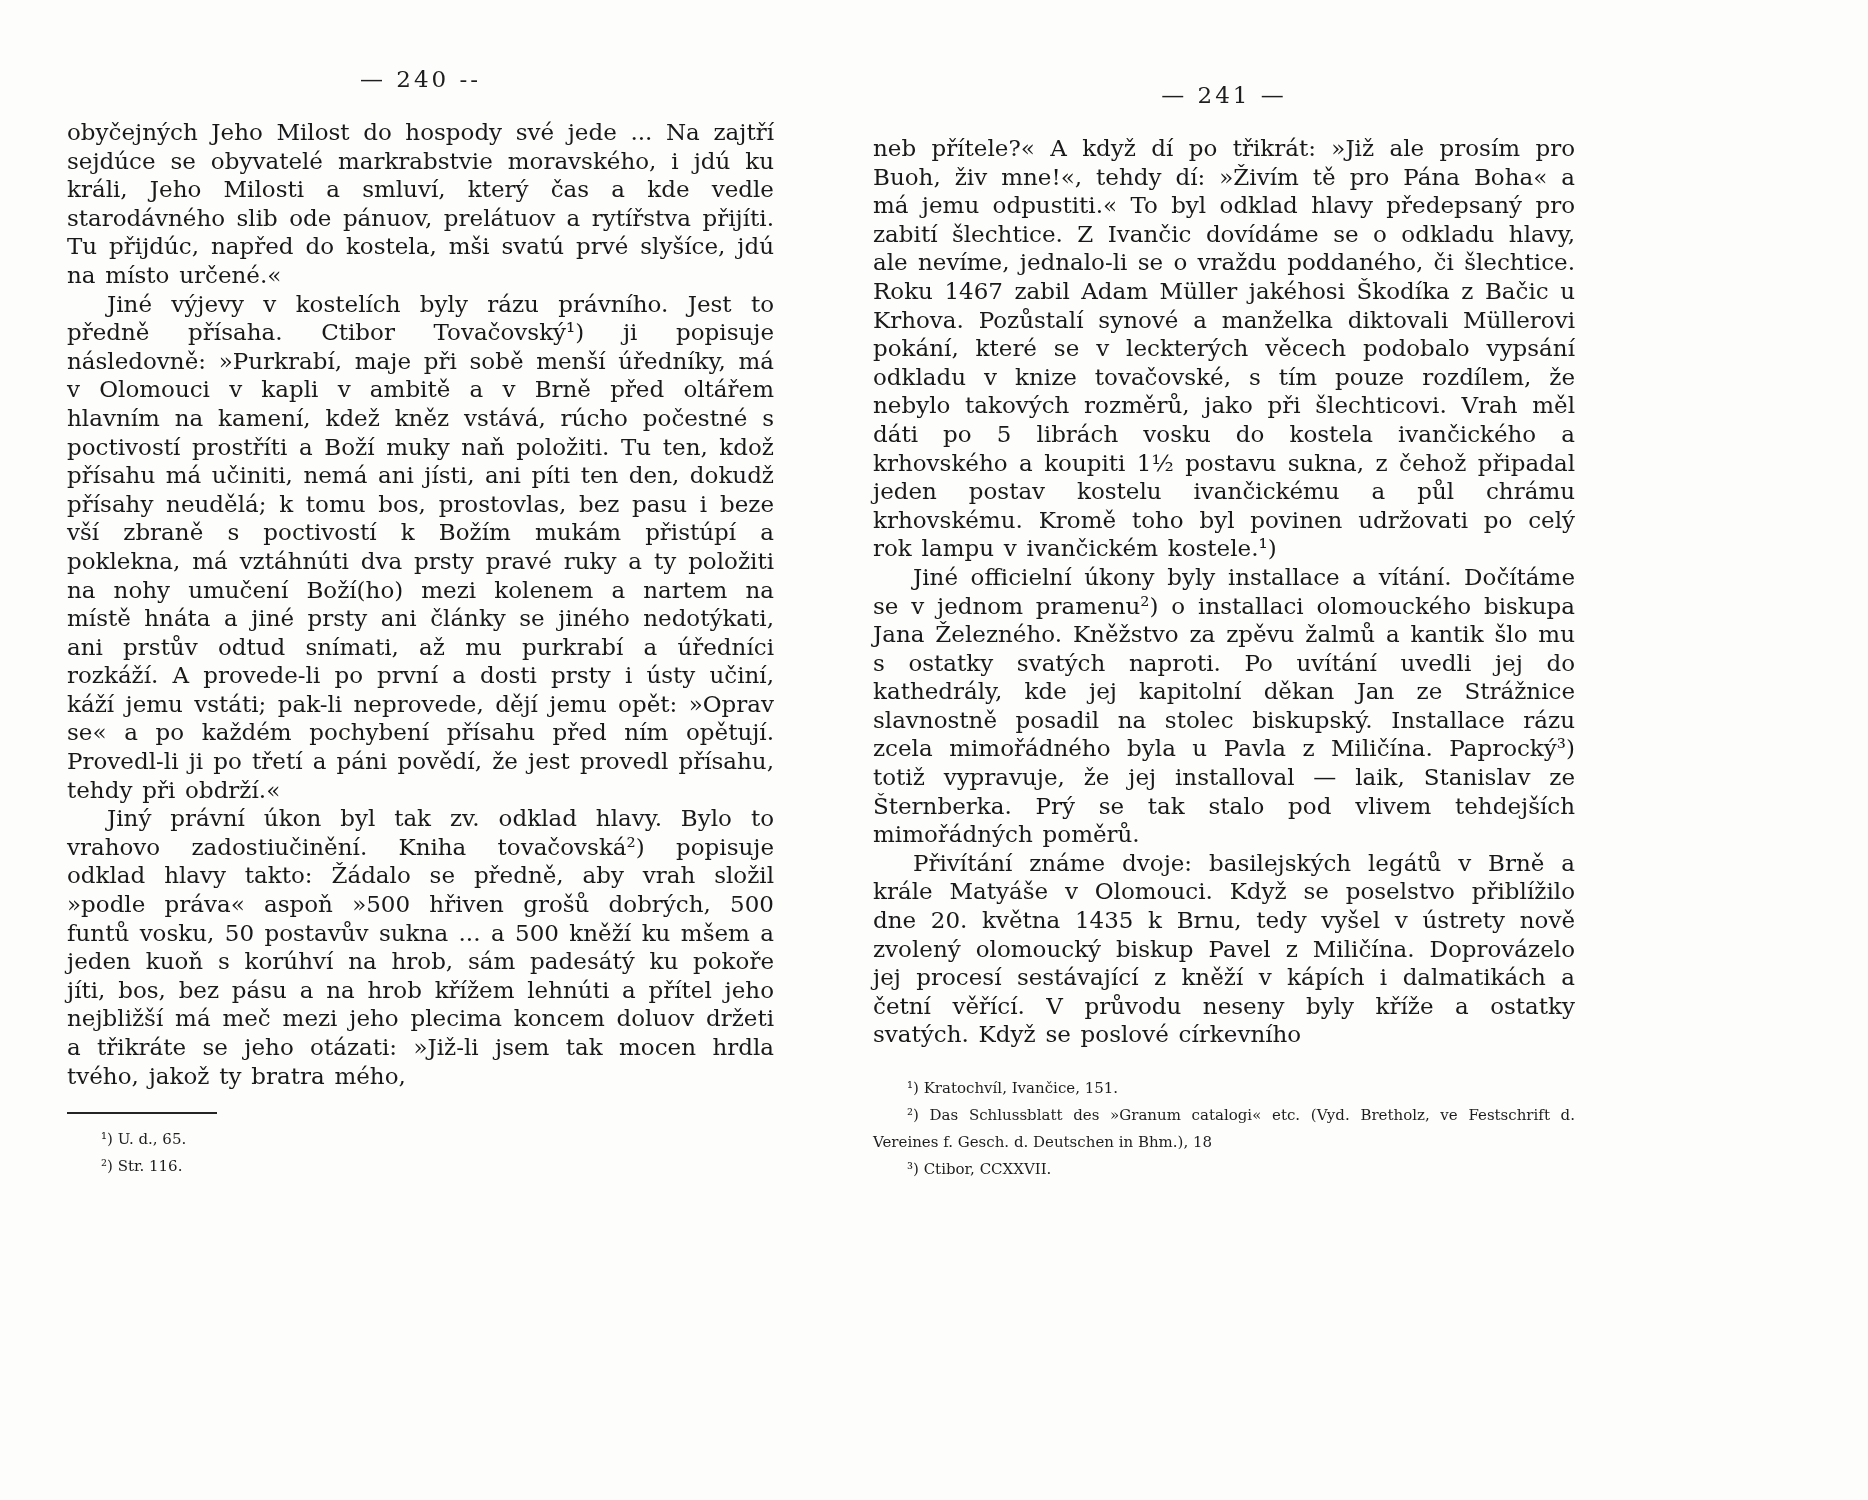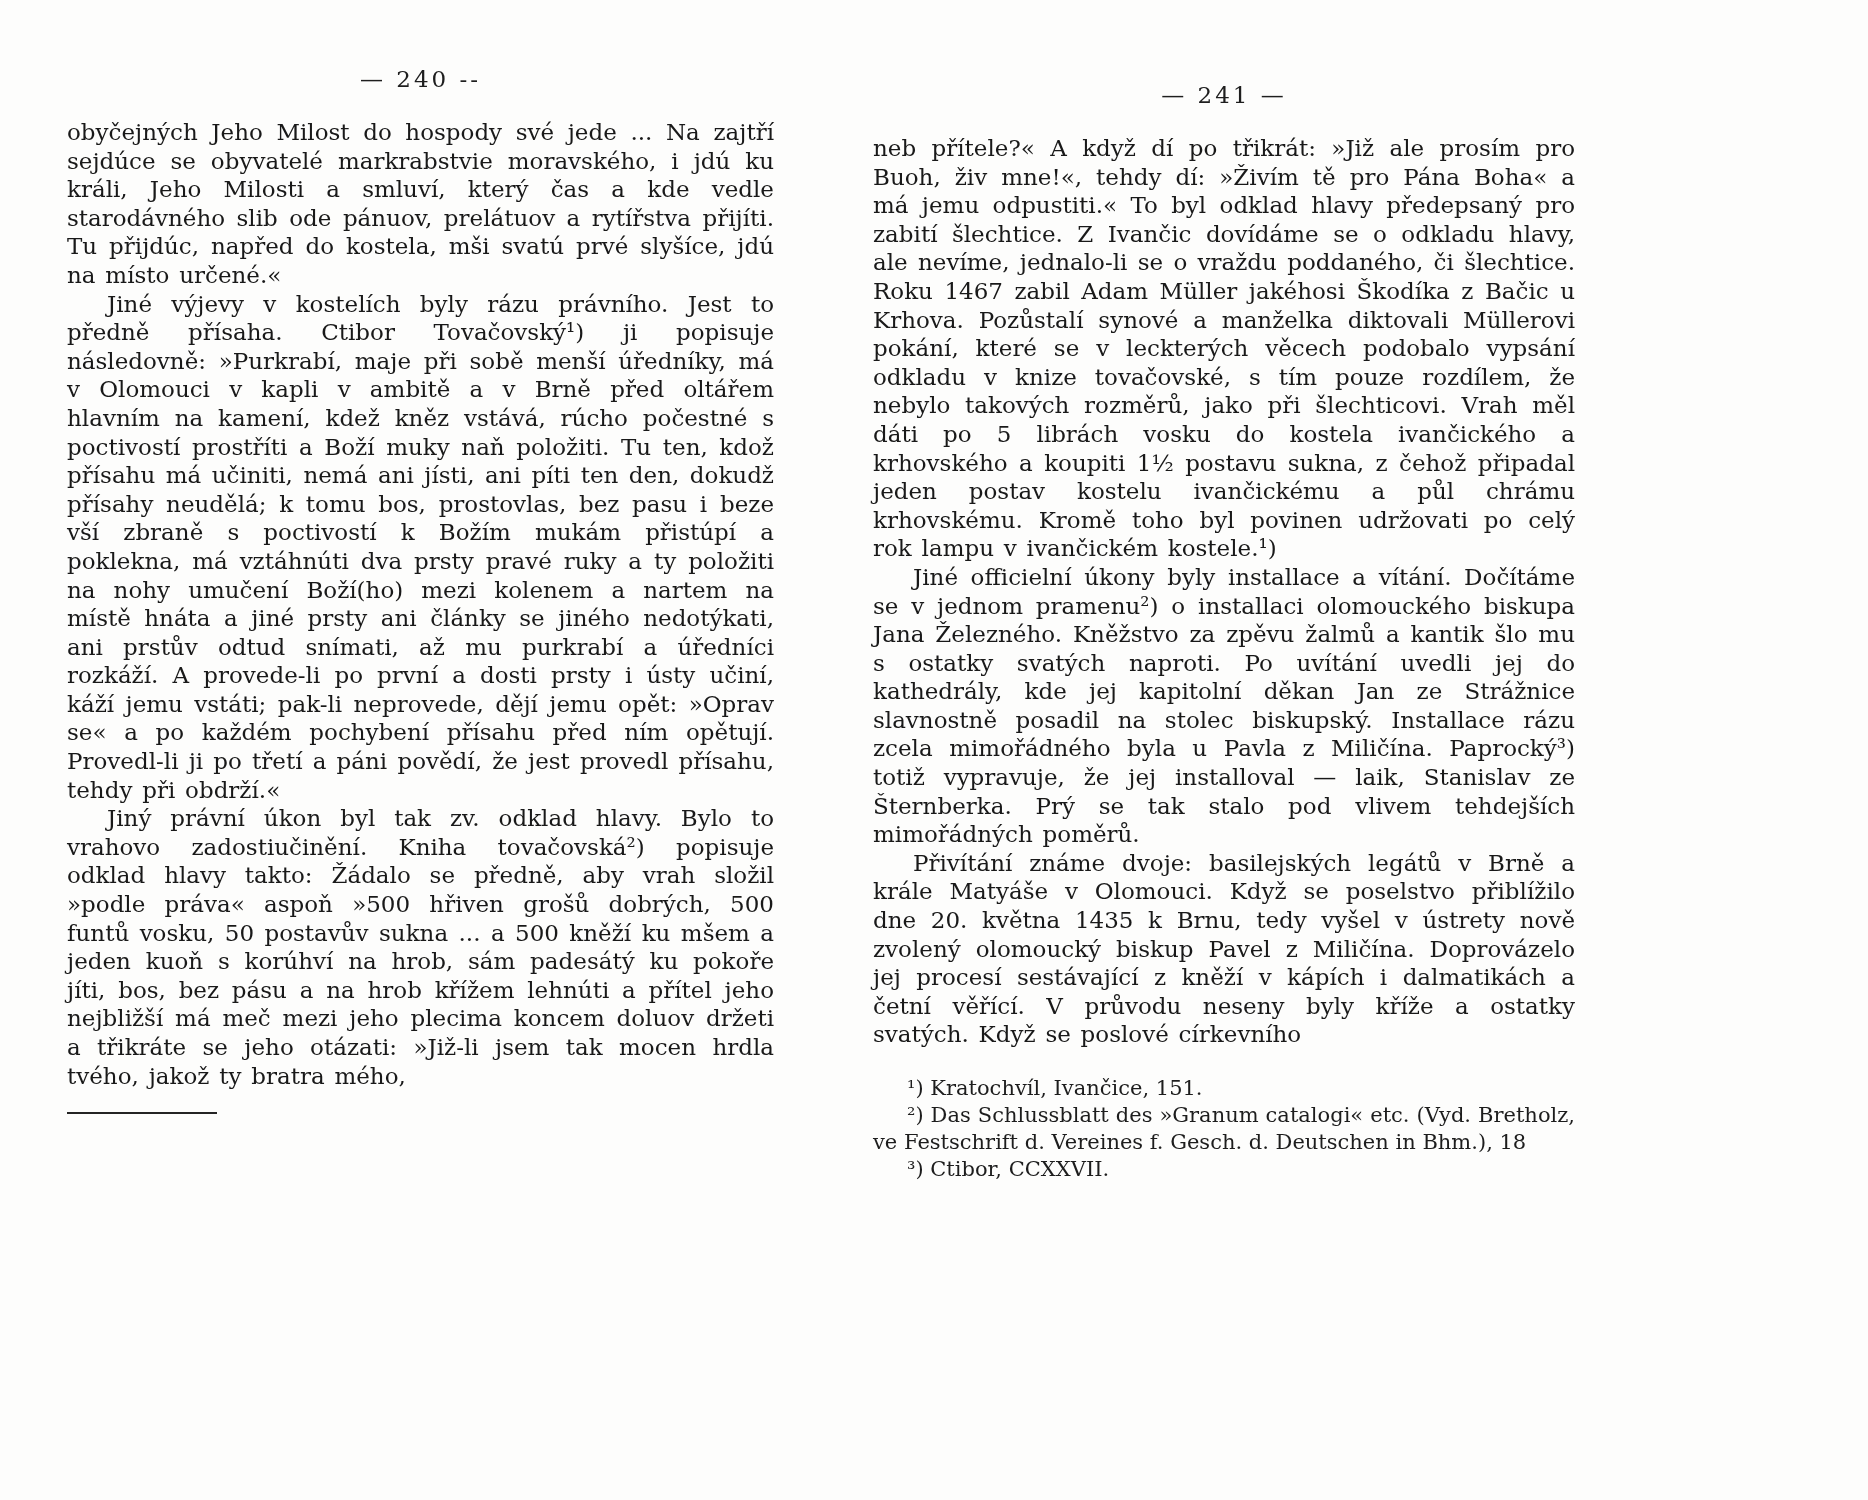--- a/index.html
+++ b/index.html
@@ -40,40 +40,44 @@
 
   .footnote-rule {
     width: 150px;
     border: none;
     border-top: 2.5px solid #242424;
     margin: 22px 0 12px 0;
   }
   .footnotes { margin-top: 8px; }
   .page-right .footnotes { margin-top: 26px; }
   .footnotes p {
-    font-size: 21px;
+    font-size: 15px;
     line-height: 27px;
     text-indent: 34px;
     text-align: justify;
     color: #1d1d1d;
   }
 </style>
 </head>
 <body>
 
 <div class="book">
 
   <section class="page page-left">
     <div class="page-number">— 240 --</div>
     <div class="body-text">
       <p class="no-indent">obyčejných Jeho Milost do hospody své jede ... Na zajtří sejdúce se obyvatelé markrabstvie moravského, i jdú ku králi, Jeho Milosti a smluví, který čas a kde vedle starodávného slib ode pánuov, prelátuov a rytířstva přijíti. Tu přijdúc, napřed do kostela, mši svatú prvé slyšíce, jdú na místo určené.«</p>
       <p>Jiné výjevy v kostelích byly rázu právního. Jest to předně přísaha. Ctibor Tovačovský¹) ji popisuje následovně: »Purkrabí, maje při sobě menší úředníky, má v Olomouci v kapli v ambitě a v Brně před oltářem hlavním na kamení, kdež kněz vstává, rúcho počestné s poctivostí prostříti a Boží muky naň položiti. Tu ten, kdož přísahu má učiniti, nemá ani jísti, ani píti ten den, dokudž přísahy neudělá; k tomu bos, prostovlas, bez pasu i beze vší zbraně s poctivostí k Božím mukám přistúpí a poklekna, má vztáhnúti dva prsty pravé ruky a ty položiti na nohy umučení Boží(ho) mezi kolenem a nartem na místě hnáta a jiné prsty ani články se jiného nedotýkati, ani prstův odtud snímati, až mu purkrabí a úředníci rozkáží. A provede-li po první a dosti prsty i ústy učiní, káží jemu vstáti; pak-li neprovede, dějí jemu opět: »Oprav se« a po každém pochybení přísahu před ním opětují. Provedl-li ji po třetí a páni povědí, že jest provedl přísahu, tehdy při obdrží.«</p>
       <p>Jiný právní úkon byl tak zv. odklad hlavy. Bylo to vrahovo zadostiučinění. Kniha tovačovská²) popisuje odklad hlavy takto: Žádalo se předně, aby vrah složil »podle práva« aspoň »500 hřiven grošů dobrých, 500 funtů vosku, 50 postavův sukna ... a 500 kněží ku mšem a jeden kuoň s korúhví na hrob, sám padesátý ku pokoře jíti, bos, bez pásu a na hrob křížem lehnúti a přítel jeho nejbližší má meč mezi jeho plecima koncem doluov držeti a třikráte se jeho otázati: »Již-li jsem tak mocen hrdla tvého, jakož ty bratra mého,</p>
     </div>
     <hr class="footnote-rule">
+    <div class="footnotes">
+      <p>¹) U. d., 65.</p>
+      <p>²) Str. 116.</p>
+    </div>
   </section>
 
   <section class="page page-right">
     <div class="page-number">— 241 —</div>
     <div class="body-text">
       <p class="no-indent">neb přítele?« A když dí po třikrát: »Již ale prosím pro Buoh, živ mne!«, tehdy dí: »Živím tě pro Pána Boha« a má jemu odpustiti.« To byl odklad hlavy předepsaný pro zabití šlechtice. Z Ivančic dovídáme se o odkladu hlavy, ale nevíme, jednalo-li se o vraždu poddaného, či šlechtice. Roku 1467 zabil Adam Müller jakéhosi Škodíka z Bačic u Krhova. Pozůstalí synové a manželka diktovali Müllerovi pokání, které se v leckterých věcech podobalo vypsání odkladu v knize tovačovské, s tím pouze rozdílem, že nebylo takových rozměrů, jako při šlechticovi. Vrah měl dáti po 5 librách vosku do kostela ivančického a krhovského a koupiti 1½ postavu sukna, z čehož připadal jeden postav kostelu ivančickému a půl chrámu krhovskému. Kromě toho byl povinen udržovati po celý rok lampu v ivančickém kostele.¹)</p>
       <p>Jiné officielní úkony byly installace a vítání. Dočítáme se v jednom pramenu²) o installaci olomouckého biskupa Jana Železného. Kněžstvo za zpěvu žalmů a kantik šlo mu s ostatky svatých naproti. Po uvítání uvedli jej do kathedrály, kde jej kapitolní děkan Jan ze Strážnice slavnostně posadil na stolec biskupský. Installace rázu zcela mimořádného byla u Pavla z Miličína. Paprocký³) totiž vypravuje, že jej installoval — laik, Stanislav ze Šternberka. Prý se tak stalo pod vlivem tehdejších mimořádných poměrů.</p>
       <p>Přivítání známe dvoje: basilejských legátů v Brně a krále Matyáše v Olomouci. Když se poselstvo přiblížilo dne 20. května 1435 k Brnu, tedy vyšel v ústrety nově zvolený olomoucký biskup Pavel z Miličína. Doprovázelo jej procesí sestávající z kněží v kápích i dalmatikách a četní věřící. V průvodu neseny byly kříže a ostatky svatých. Když se poslové církevního</p>
     </div>
     <div class="footnotes">

